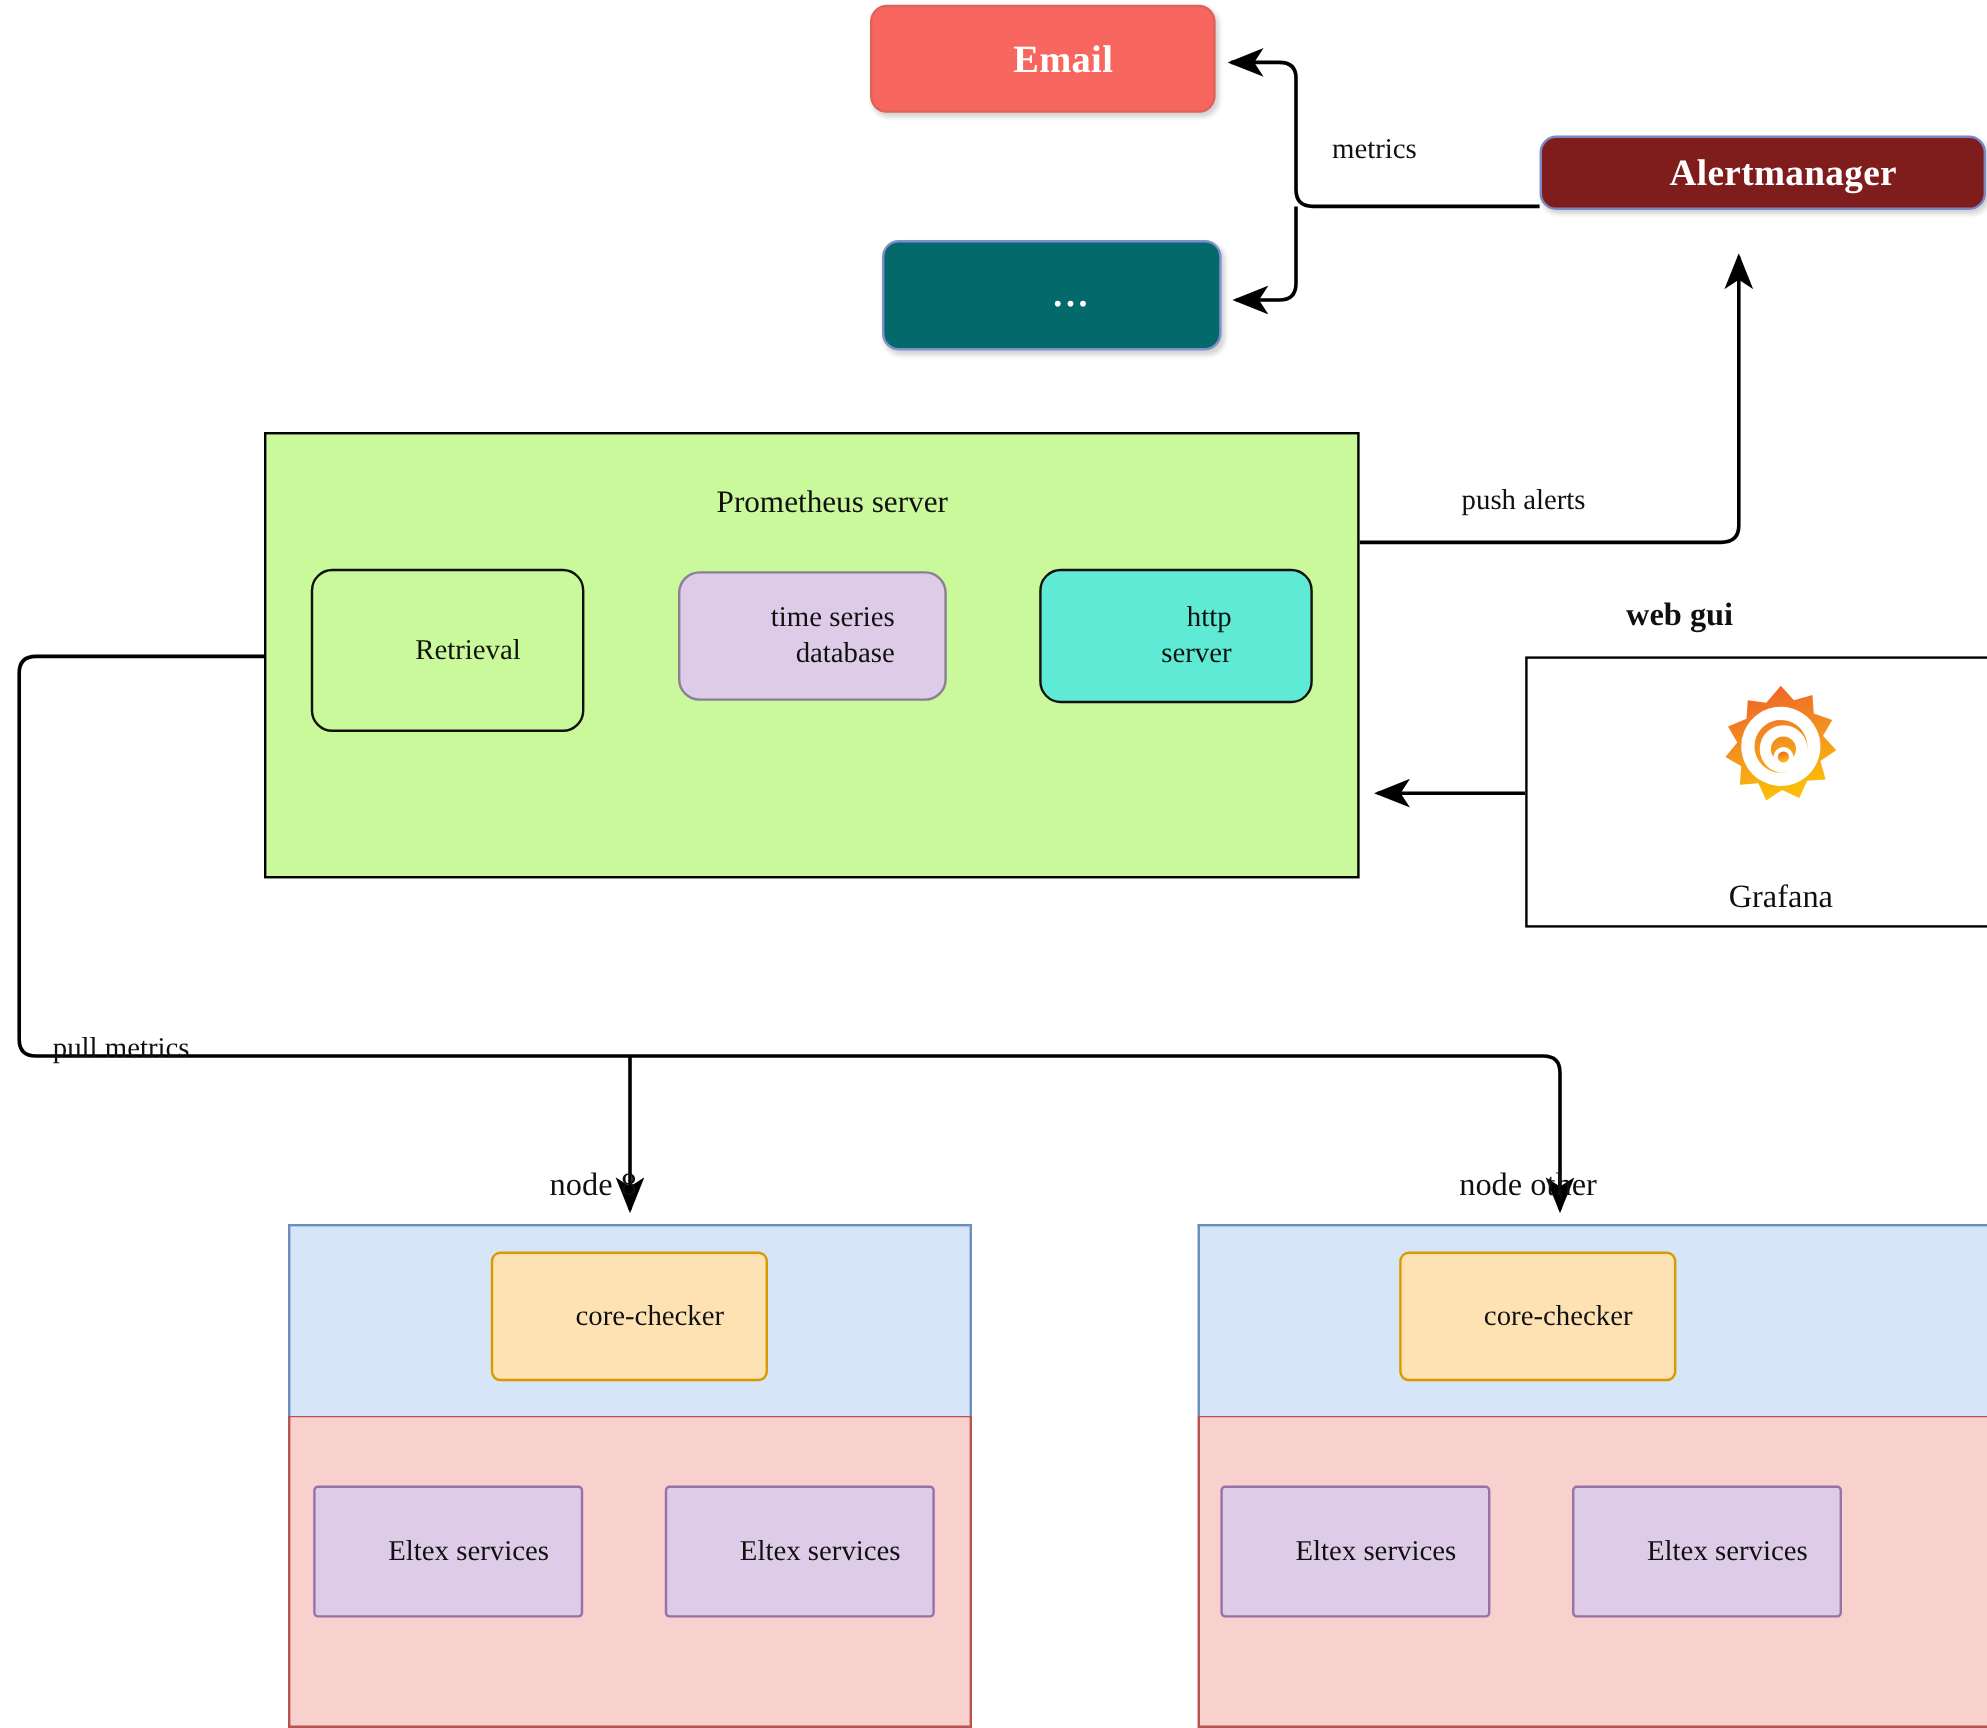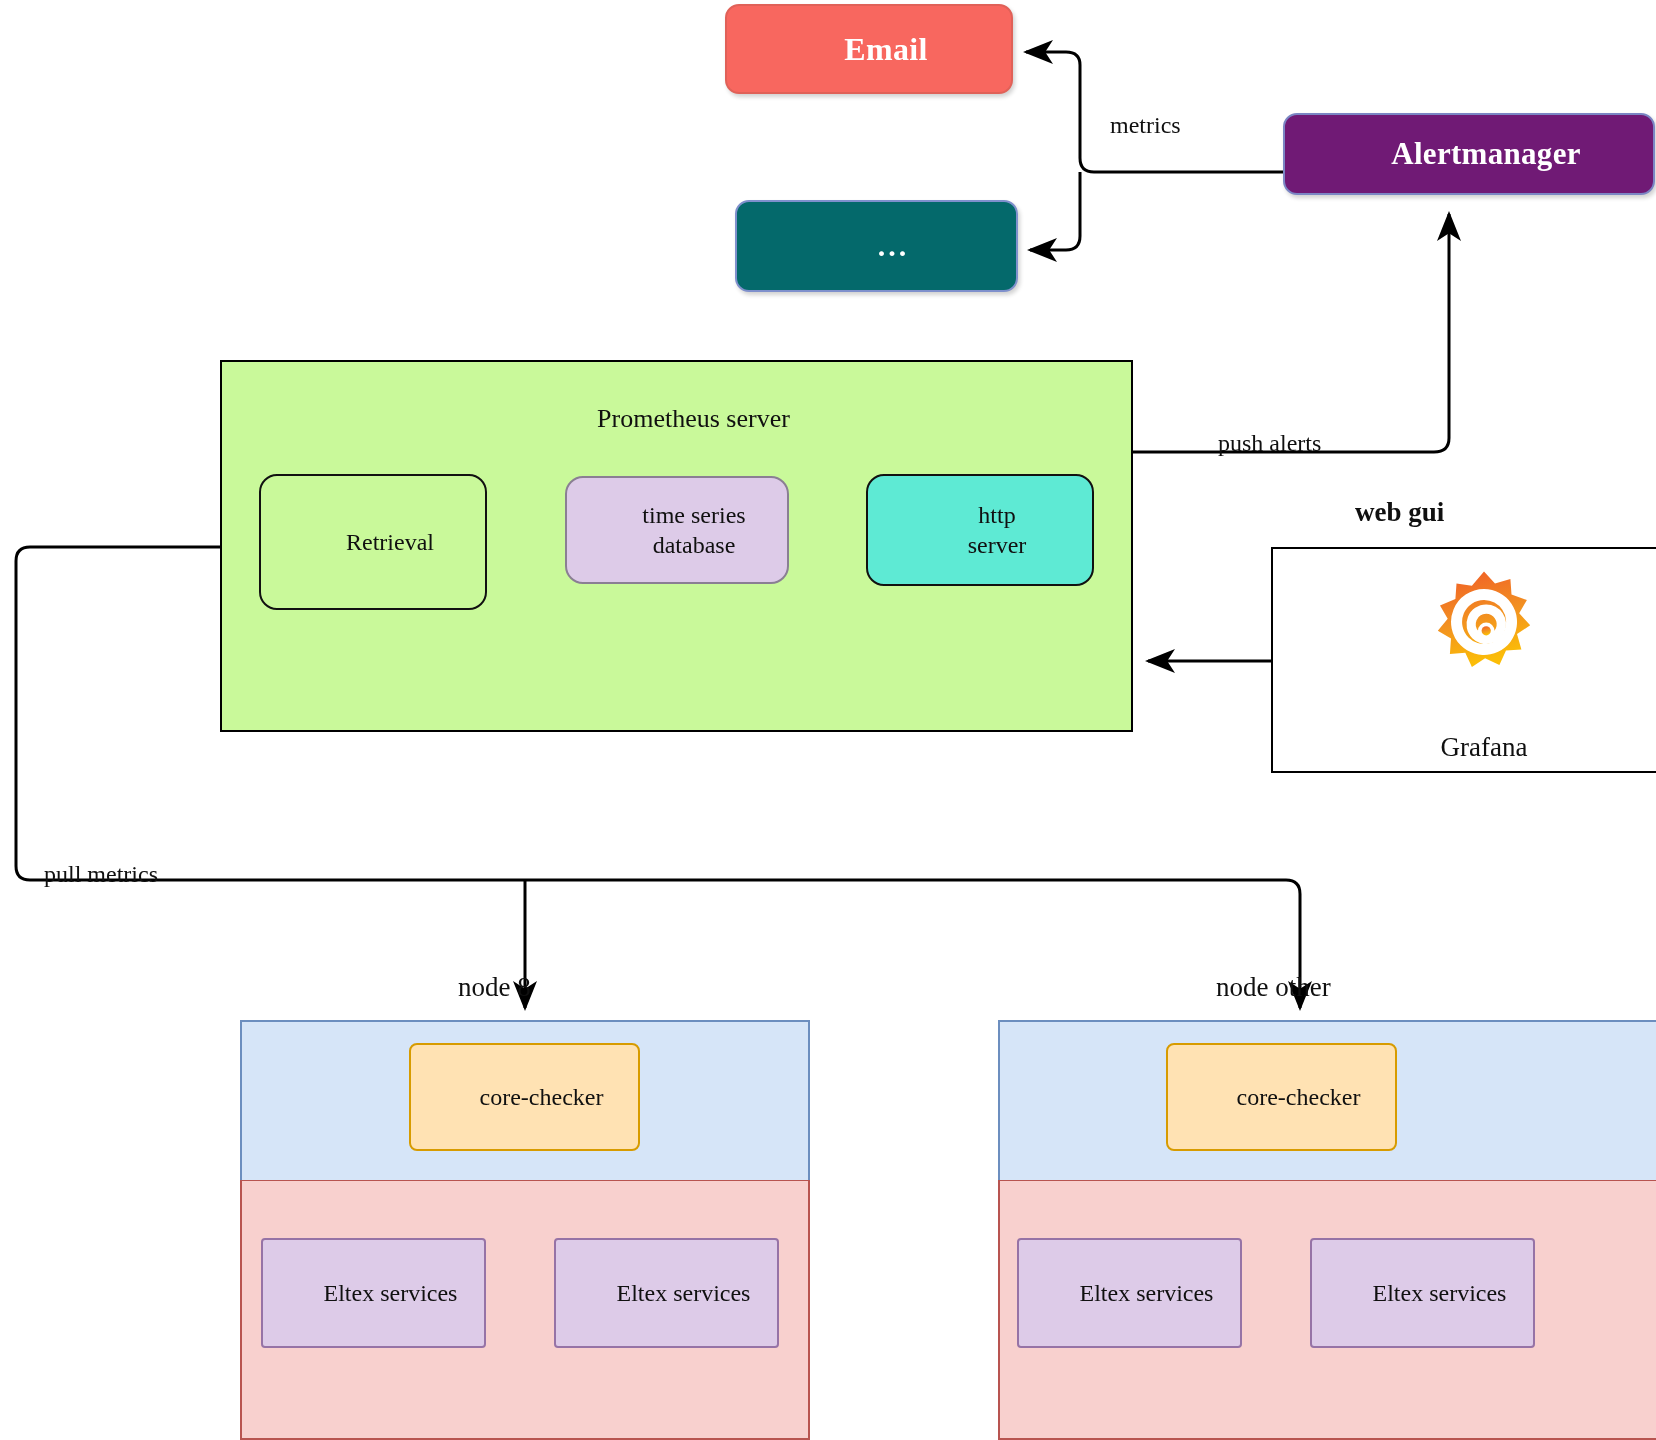--- a/index.html
+++ b/index.html
@@ -22,21 +22,21 @@
     height: 1440px;
     pointer-events: none;
   }
 
   .node {
     position: absolute;
     box-sizing: border-box;
     display: flex;
     align-items: center;
     justify-content: center;
-    text-align: center;
+    text-align: right;
     padding-left: 34px;
   }
 
   
   .pill {
     border-radius: 14px;
     font-weight: bold;
     color: #ffffff;
     letter-spacing: .3px;
   }
@@ -49,22 +49,22 @@
   }
   #other-box {
     left: 735px; top: 200px; width: 283px; height: 92px;
     background: #04696b;
     border: 2px solid #7f90cc;
     font-size: 30px;
     box-shadow: 2px 3px 4px rgba(0,0,0,.18);
   }
   #other-box .dots { letter-spacing: 3px; font-size: 30px; line-height: .4; }
   #alertmanager-box {
-    left: 1283px; top: 113px; width: 372px; height: 82px;
-    background: #701a75;
+    left: 1283px; top: 113px; width: 372px; height: 62px;
+    background: #7f1d1d;
     border: 2px solid #7b86c4;
     font-size: 31px;
     box-shadow: 2px 3px 4px rgba(0,0,0,.18);
   }
 
   
   #prometheus-box {
     left: 220px; top: 360px; width: 913px; height: 372px;
     background: #c9f99a;
     border: 2px solid #000000;
@@ -125,21 +125,21 @@
   }
 
   
   .wire-label {
     position: absolute;
     font-size: 24px;
     color: #101010;
     white-space: nowrap;
   }
   #label-notify      { left: 1110px; top: 112px; }
-  #label-push-alerts { left: 1218px; top: 404px; margin-top: 26px; }
+  #label-push-alerts { left: 1218px; top: 404px; }
   #label-pull-metrics{ left: 44px;   top: 861px; }
   #label-web-gui     { left: 1355px; top: 497px; font-size: 27px; font-weight: bold; }
   #label-node-1      { left: 458px;  top: 972px; font-size: 27px; }
   #label-node-other  { left: 1216px; top: 972px; font-size: 27px; }
 
   
   .node-zone-top {
     background: #d6e5f8;
     border: 2px solid #6c8ebf;
     border-bottom: none;

